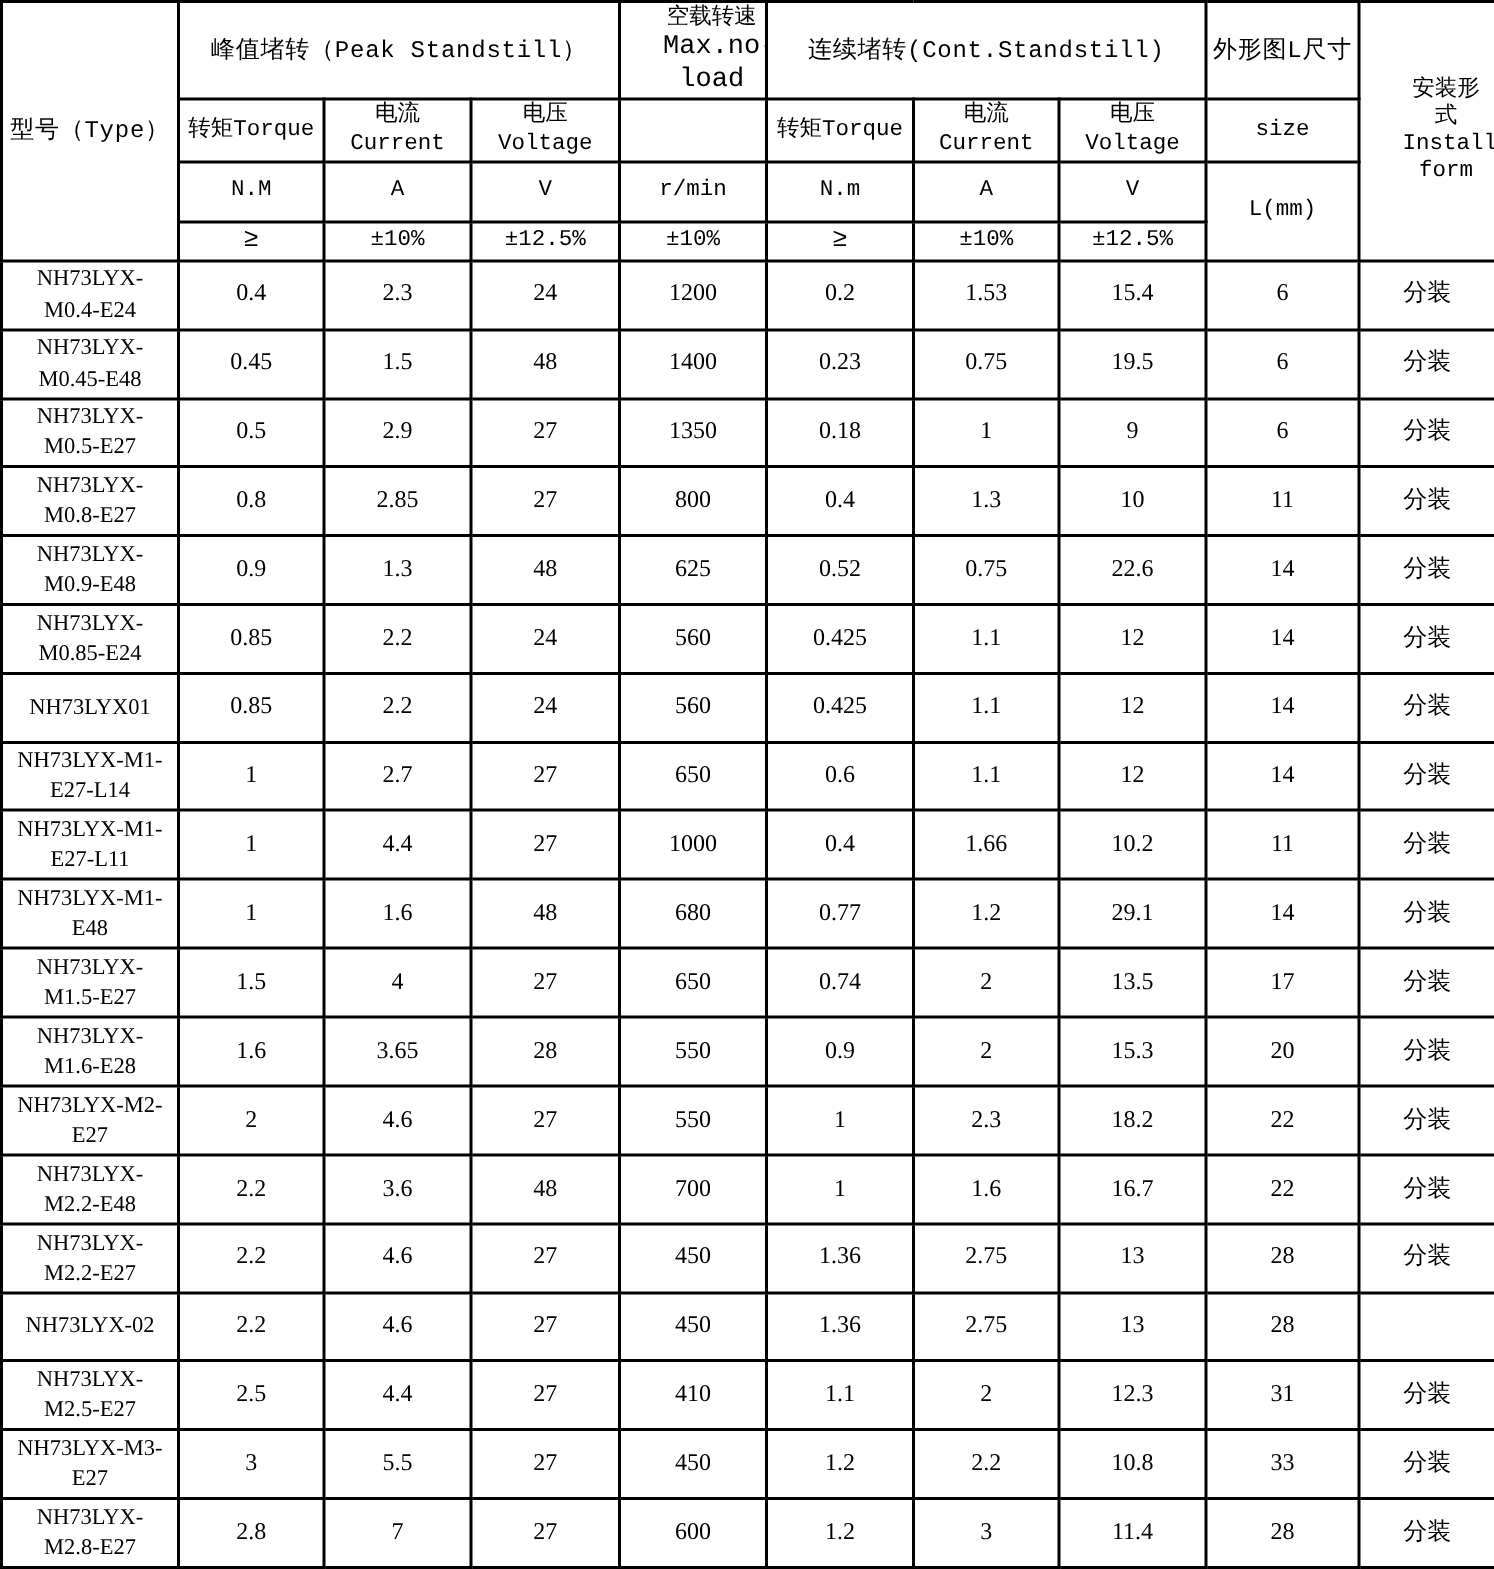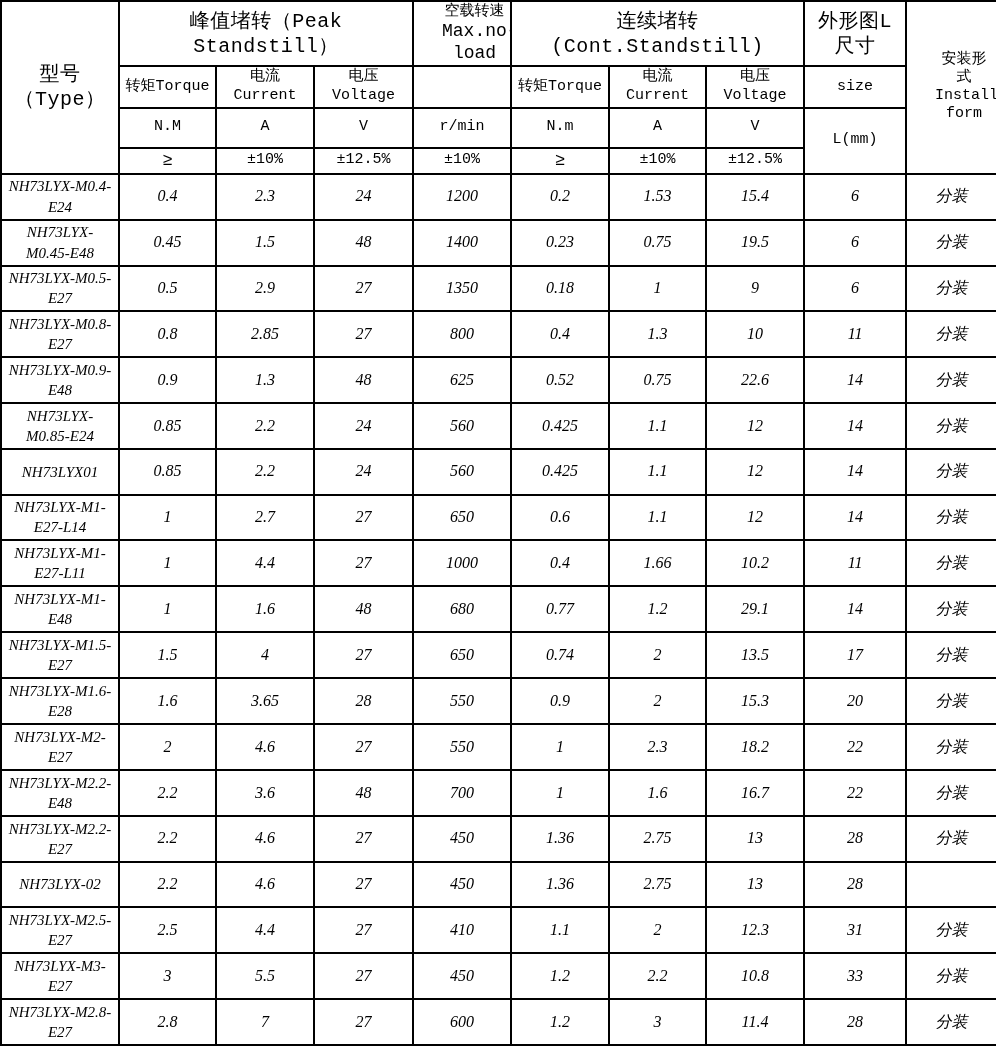--- a/index.html
+++ b/index.html
@@ -31,37 +31,37 @@
   
   thead td {
     font-family: "Liberation Mono", "DejaVu Sans Mono", monospace;
     font-size: 15px;
     line-height: 1.25;
   }
   tr.h1 { height: 48px; }
   tr.h2 { height: 29px; }
   tr.h3 { height: 40px; }
   tr.h4 { height: 26px; }
-  .group-head { font-size: 20px; letter-spacing: 0.5px; }
+  .group-head { font-size: 16px; letter-spacing: 0.5px; }
   .two-line div { line-height: 1.2; margin-left: 25px; }
   .noload-sub { font-size: 18px; }
   .gte { font-size: 17px; }
   tbody td {
     font-family: "Liberation Serif", serif;
     font-size: 16px;
     line-height: 1.3;
   }
   tbody td.model-cell {
     font-size: 15px;
     line-height: 1.35;
     padding: 1px 5px;
     word-break: normal;
     overflow-wrap: break-word;
   }
-  tbody tr { height: 44px; font-style: italic; }
+  tbody tr { height: 44px; }
 </style>
 </head>
 <body>
 
 <div class="page">
   <table class="spec">
     <colgroup>
       <col style="width:118px">
       <col style="width:97px">
       <col style="width:98px">

